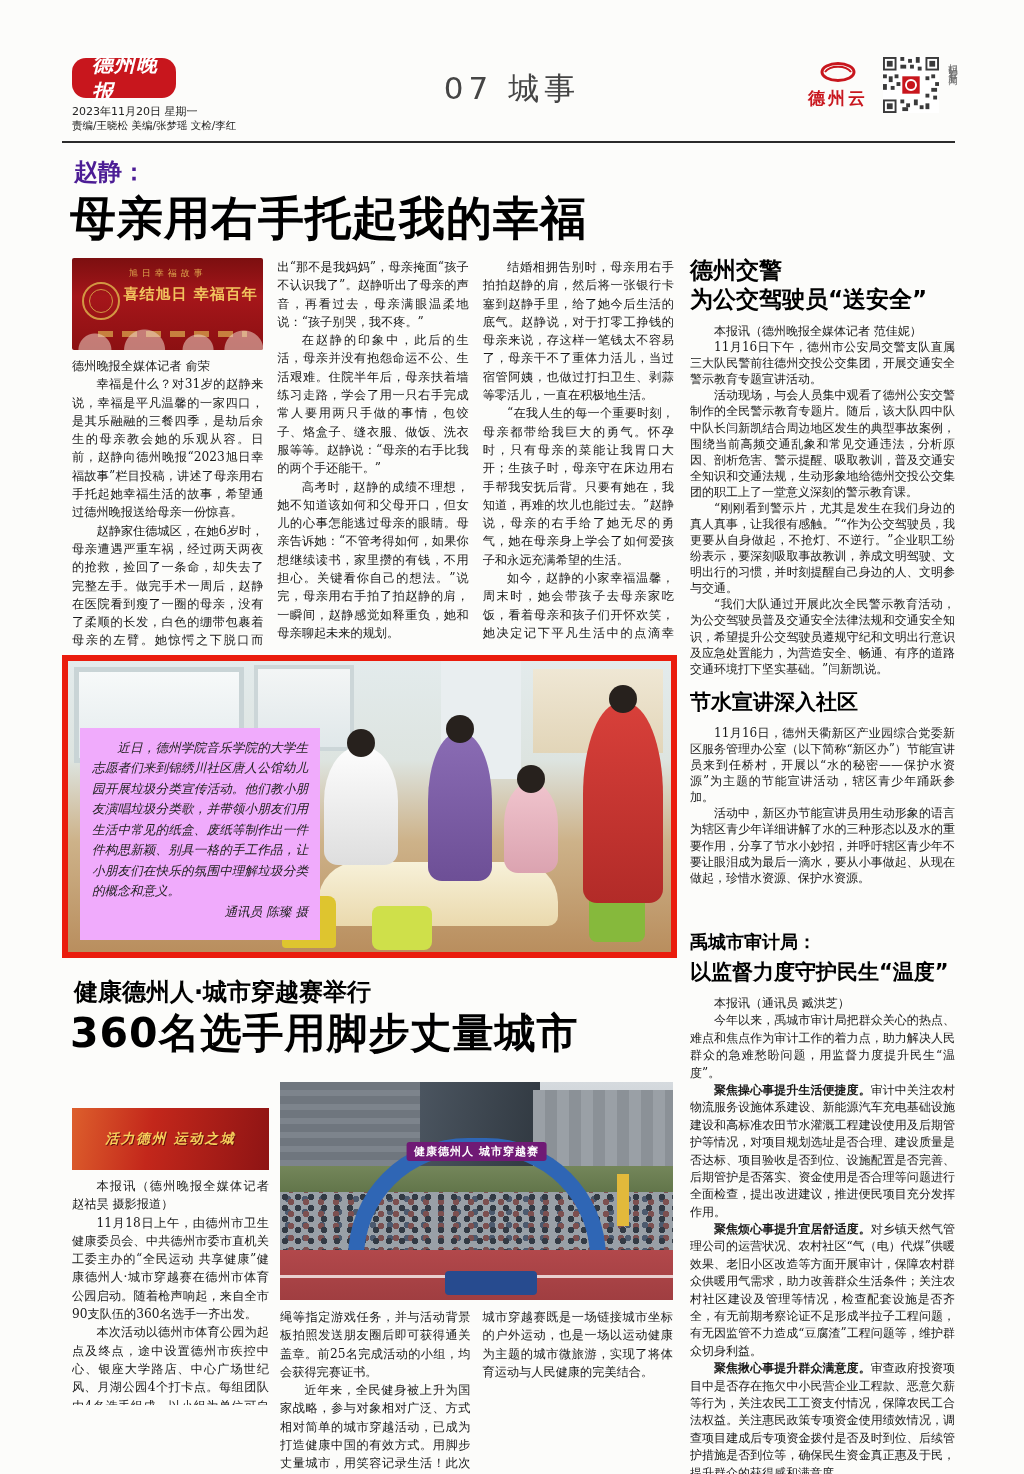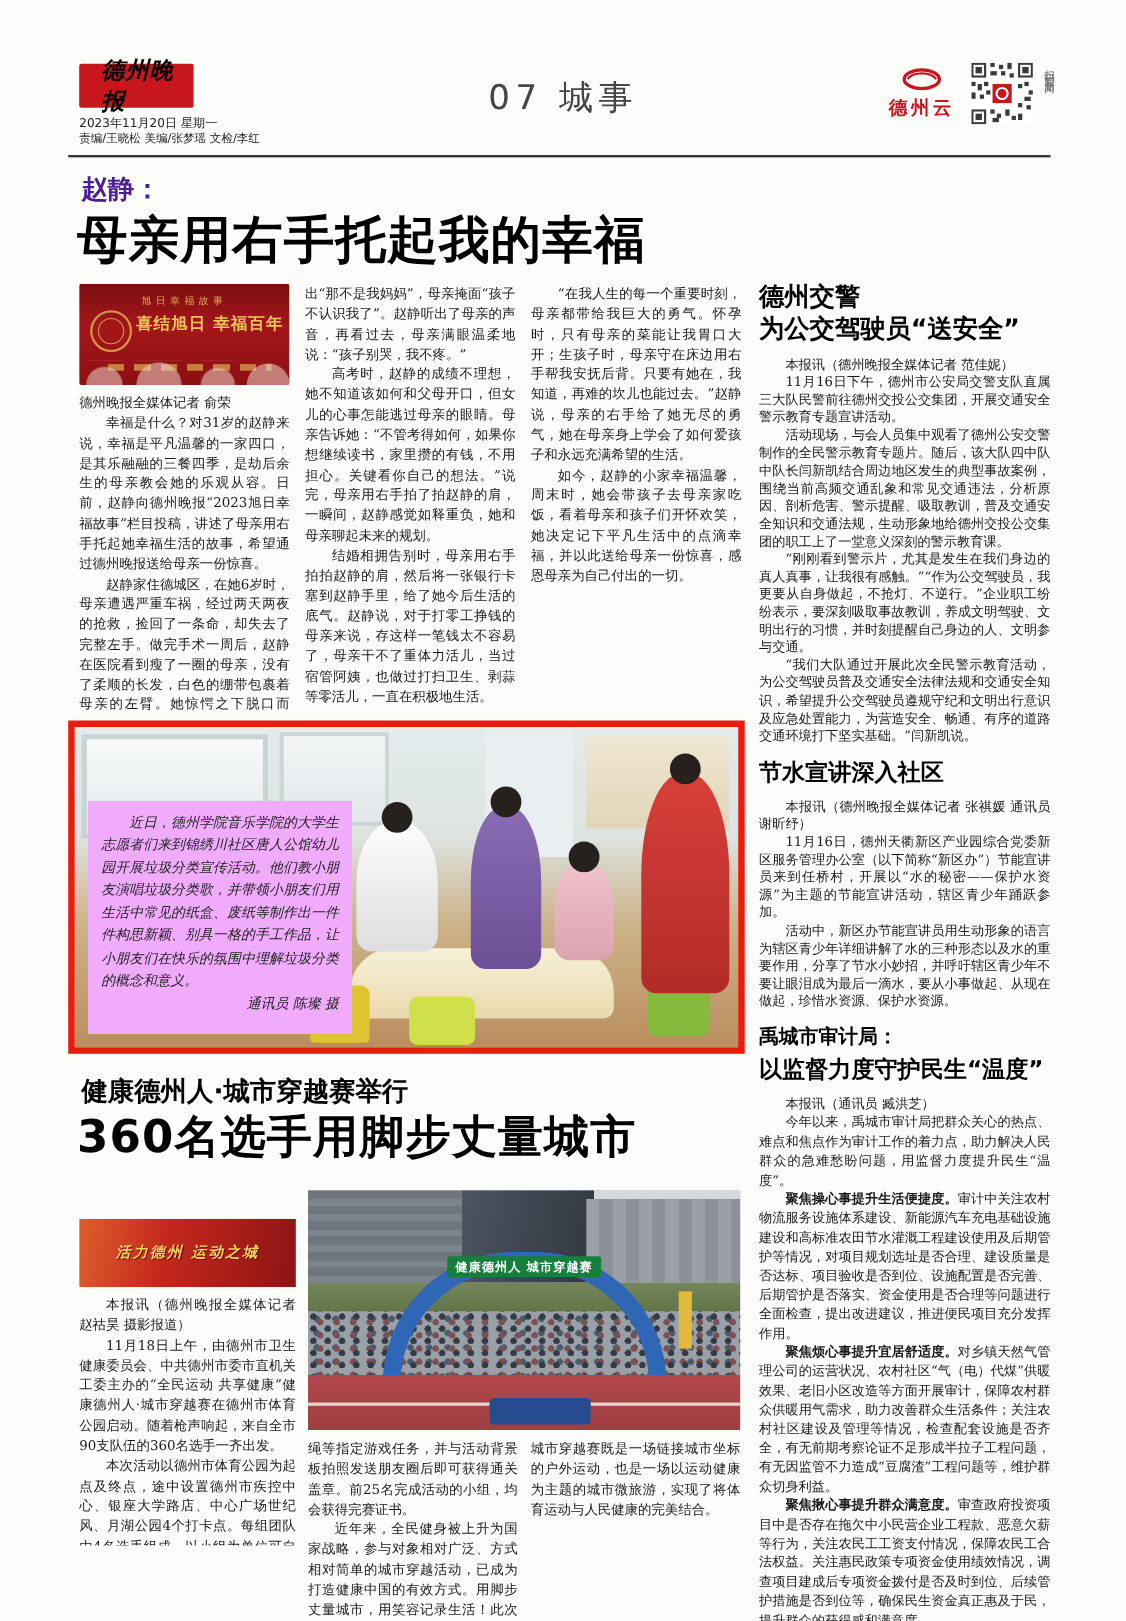--- a/index.html
+++ b/index.html
@@ -6,22 +6,22 @@
   html,body { background:#ffffff; }
   .page {
     position: relative; width: 1024px; height: 1474px;
     background: #fcfcfa; overflow: hidden;
     font-family: "DejaVu Sans", "Liberation Sans", sans-serif;
   }
 
   
   .masthead-logo {
     position:absolute; left:72px; top:58px; width:104px; height:40px;
-    background:#c8161d; color:#000000; display:flex; align-items:center; justify-content:center;
-    font-size:21px; font-weight:bold; font-style:italic; letter-spacing:1px; border-radius:2px;padding-left:20px;
+    background:#c8161d; color:#ffffff; display:flex; align-items:center; justify-content:center;
+    font-size:21px; font-weight:bold; font-style:italic; letter-spacing:1px; border-radius:14px;padding-left:20px;
   }
   .dateline  { position:absolute; left:72px; top:104px; font-size:11px;  color:#222; }
   .staffline { position:absolute; left:72px; top:119px; font-size:10.5px; color:#222; }
   .section-title {
     position:absolute; left:0; right:0; top:68px; text-align:center;
     font-size:31px; font-weight:normal; color:#454545; letter-spacing:5px;
   }
   .brand { position:absolute; left:800px; top:56px; display:flex; align-items:center; gap:7px; }
   .dzy { width:76px; text-align:center; }
   .dzy svg { display:block; margin:0 auto 2px; }
@@ -128,21 +128,21 @@
   .rp.trees { left:0; right:0; top:84px; height:30px; background:linear-gradient(#74865a,#5f7348); }
   .rp.crowd { left:0; right:0; top:110px; height:58px;
     background:
       radial-gradient(circle 3px at 5px 5px,#323a44 98%,transparent) 0 0/13px 11px,
       radial-gradient(circle 3px at 5px 5px,#7c5050 98%,transparent) 6px 5px/15px 12px,
       radial-gradient(circle 3px at 5px 5px,#4c5a6e 98%,transparent) 3px 2px/17px 13px,
       #99a0a7; }
   .rp.arch { left:50%; top:56px; transform:translateX(-50%); width:258px; height:120px;
     border:16px solid #2f66b5; border-bottom:none; border-radius:130px 130px 0 0; }
   .arch-label { position:absolute; left:50%; top:60px; transform:translateX(-50%);
-    background:#15803d; color:#fff; font-weight:bold; font-size:11px; letter-spacing:1px;
+    background:#701a75; color:#fff; font-weight:bold; font-size:11px; letter-spacing:1px;
     padding:2px 8px; border-radius:3px; white-space:nowrap; }
   .rp.flagY { right:44px; top:92px; width:12px; height:52px; background:#e2b93b; }
   .rp.track { left:0; right:0; bottom:0; height:50px; background:linear-gradient(#b2484b,#a03e41); }
   .rp.lane  { left:0; right:0; bottom:22px; height:3px; background:rgba(255,255,255,.75); }
   .rp.mat   { left:42%; bottom:5px; width:92px; height:24px; background:#274b8f; border-radius:4px; }
   .race-cont { position:absolute; left:280px; top:1308px; width:393px; height:166px;
     column-count:2; column-gap:12px; column-fill:auto; overflow:hidden; }
   .no-indent { text-indent:0 !important; }
 </style>
 </head>
@@ -214,20 +214,21 @@
     <div class="banner">
       <div class="banner-emblem"></div>
       <div class="banner-eyebrow">旭日幸福故事</div>
       <div class="banner-title">喜结旭日 幸福百年</div>
       <div class="banner-row"></div>
       <div class="banner-cloud"></div>
     </div>
     <p class="body byline-center">德州晚报全媒体记者 俞荣</p>
     <p class="body">幸福是什么？对31岁的赵静来说，幸福是平凡温馨的一家四口，是其乐融融的三餐四季，是劫后余生的母亲教会她的乐观从容。日前，赵静向德州晚报“2023旭日幸福故事”栏目投稿，讲述了母亲用右手托起她幸福生活的故事，希望通过德州晚报送给母亲一份惊喜。</p>
     <p class="body">赵静家住德城区，在她6岁时，母亲遭遇严重车祸，经过两天两夜的抢救，捡回了一条命，却失去了完整左手。做完手术一周后，赵静在医院看到瘦了一圈的母亲，没有了柔顺的长发，白色的绷带包裹着母亲的左臂。她惊愕之下脱口而出“那不是我妈妈”，母亲掩面“孩子不认识我了”。赵静听出了母亲的声音，再看过去，母亲满眼温柔地说：“孩子别哭，我不疼。”</p>
+    <p class="body">在赵静的印象中，此后的生活，母亲并没有抱怨命运不公、生活艰难。住院半年后，母亲扶着墙练习走路，学会了用一只右手完成常人要用两只手做的事情，包饺子、烙盒子、缝衣服、做饭、洗衣服等等。赵静说：“母亲的右手比我的两个手还能干。”</p>
     <p class="body">高考时，赵静的成绩不理想，她不知道该如何和父母开口，但女儿的心事怎能逃过母亲的眼睛。母亲告诉她：“不管考得如何，如果你想继续读书，家里攒的有钱，不用担心。关键看你自己的想法。”说完，母亲用右手拍了拍赵静的肩，一瞬间，赵静感觉如释重负，她和母亲聊起未来的规划。</p>
     <p class="body">结婚相拥告别时，母亲用右手拍拍赵静的肩，然后将一张银行卡塞到赵静手里，给了她今后生活的底气。赵静说，对于打零工挣钱的母亲来说，存这样一笔钱太不容易了，母亲干不了重体力活儿，当过宿管阿姨，也做过打扫卫生、剥蒜等零活儿，一直在积极地生活。</p>
     <p class="body">“在我人生的每一个重要时刻，母亲都带给我巨大的勇气。怀孕时，只有母亲的菜能让我胃口大开；生孩子时，母亲守在床边用右手帮我安抚后背。只要有她在，我知道，再难的坎儿也能过去。”赵静说，母亲的右手给了她无尽的勇气，她在母亲身上学会了如何爱孩子和永远充满希望的生活。</p>
     <p class="body">如今，赵静的小家幸福温馨，周末时，她会带孩子去母亲家吃饭，看着母亲和孩子们开怀欢笑，她决定记下平凡生活中的点滴幸福，并以此送给母亲一份惊喜，感恩母亲为自己付出的一切。</p>
   </div>
 
   <div class="rail" style="top:256px;">
     <div class="rail-title police-title">
       <div>德州交警</div>
       <div>为公交驾驶员“送安全”</div>
@@ -259,21 +260,20 @@
       <div class="fig f7"></div>
     </div>
     <div class="caption-box">
       <p class="caption">近日，德州学院音乐学院的大学生志愿者们来到锦绣川社区唐人公馆幼儿园开展垃圾分类宣传活动。他们教小朋友演唱垃圾分类歌，并带领小朋友们用生活中常见的纸盒、废纸等制作出一件件构思新颖、别具一格的手工作品，让小朋友们在快乐的氛围中理解垃圾分类的概念和意义。</p>
       <p class="credit">通讯员 陈璨 摄</p>
     </div>
   </div>
 
   <div class="rail" style="top:688px;">
     <div class="rail-title water-title">节水宣讲深入社区</div>
-    <p class="body">本报讯（德州晚报全媒体记者 张祺媛 通讯员 谢昕纾）</p>
     <p class="body">11月16日，德州天衢新区产业园综合党委新区服务管理办公室（以下简称“新区办”）节能宣讲员来到任桥村，开展以“水的秘密——保护水资源”为主题的节能宣讲活动，辖区青少年踊跃参加。</p>
     <p class="body">活动中，新区办节能宣讲员用生动形象的语言为辖区青少年详细讲解了水的三种形态以及水的重要作用，分享了节水小妙招，并呼吁辖区青少年不要让眼泪成为最后一滴水，要从小事做起、从现在做起，珍惜水资源、保护水资源。</p>
   </div>
 
   <div class="rail audit" style="top:930px;">
     <div class="audit-kicker">禹城市审计局：</div>
     <div class="rail-title audit-title">以监督力度守护民生“温度”</div>
     <p class="body">本报讯（通讯员 臧洪芝）</p>
     <p class="body">今年以来，禹城市审计局把群众关心的热点、难点和焦点作为审计工作的着力点，助力解决人民群众的急难愁盼问题，用监督力度提升民生“温度”。</p>
     <p class="body"><strong>聚焦操心事提升生活便捷度。</strong><span>审计中关注农村物流服务设施体系建设、新能源汽车充电基础设施建设和高标准农田节水灌溉工程建设使用及后期管护等情况，对项目规划选址是否合理、建设质量是否达标、项目验收是否到位、设施配置是否完善、后期管护是否落实、资金使用是否合理等问题进行全面检查，提出改进建议，推进便民项目充分发挥作用。</span></p>

